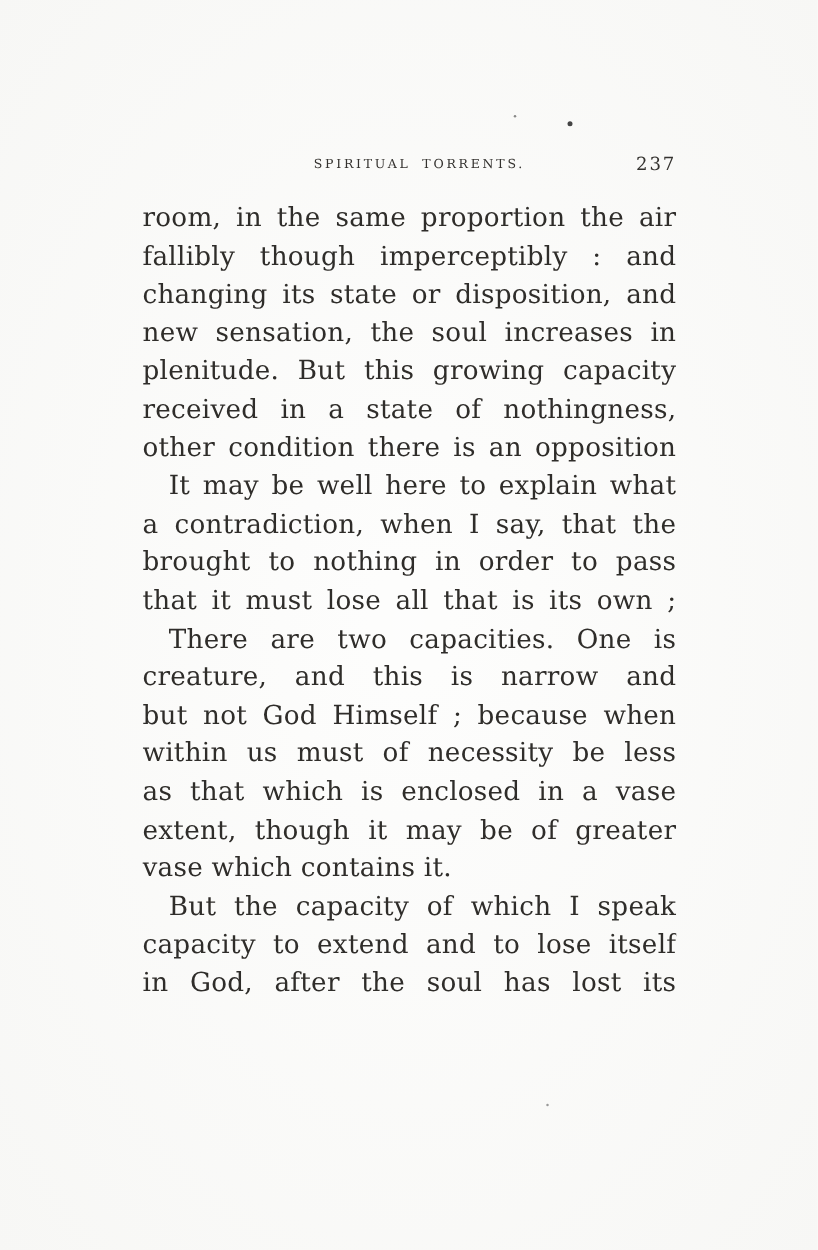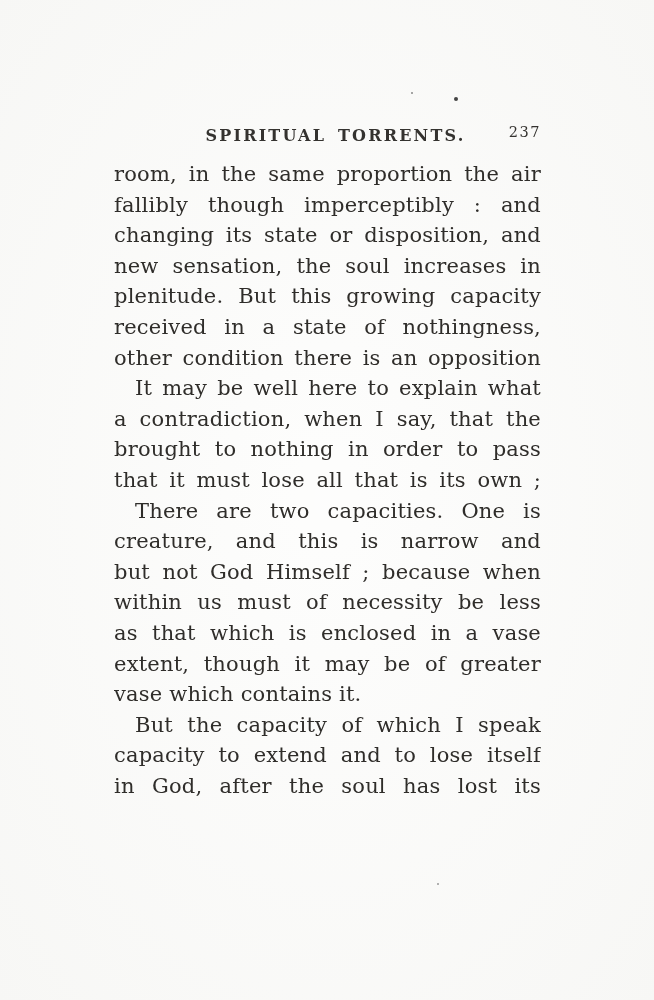--- a/index.html
+++ b/index.html
@@ -31,25 +31,24 @@
   .header {
     position: relative;
     height: 16px;
     margin-bottom: 17px;
   }
   .running-title {
     position: absolute;
     left: 16px;
     right: 0;
     text-align: center;
-    font-size: 16px;
+    font-size: 10px;
     letter-spacing: 2.2px;
     word-spacing: 4px;
     color: #34322f;
-    font-weight: bold;
   }
   .page-num {
     position: absolute;
     right: 0;
     top: -2px;
     font-size: 14.5px;
     letter-spacing: 1.5px;
     color: #34322f;
   }
   .body-text {

